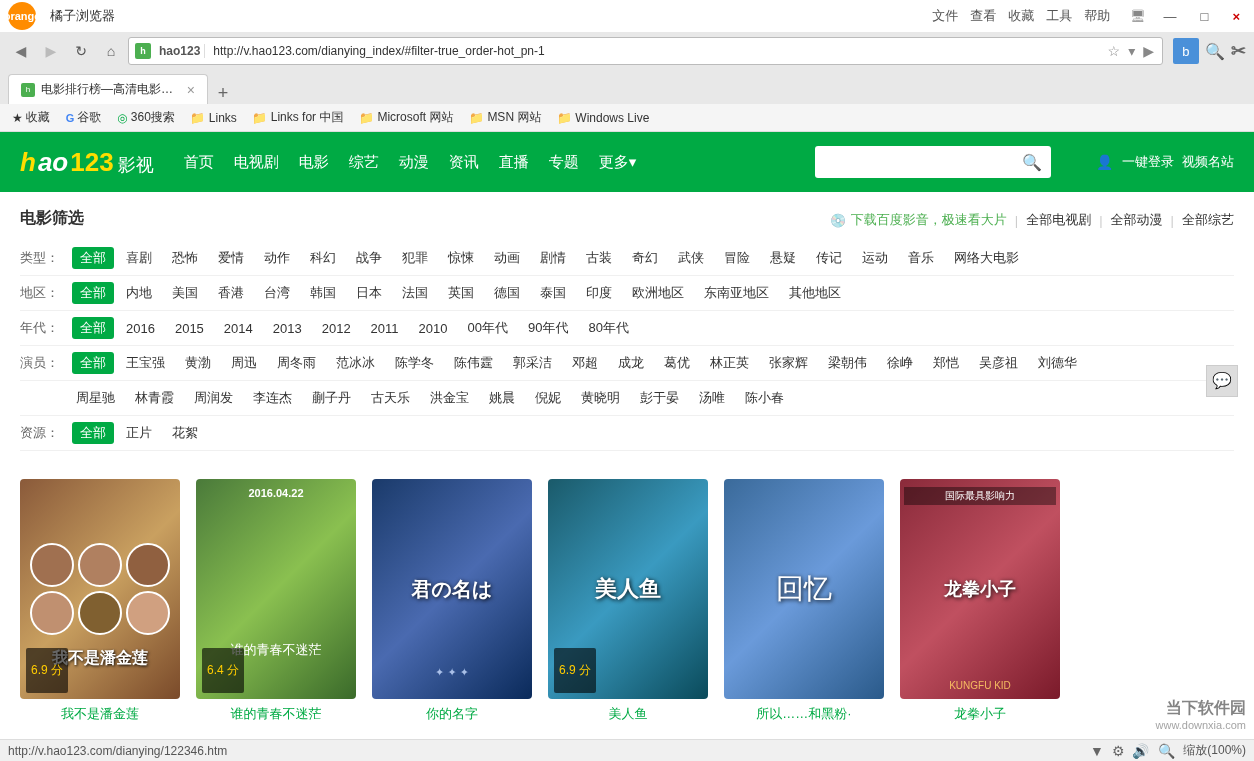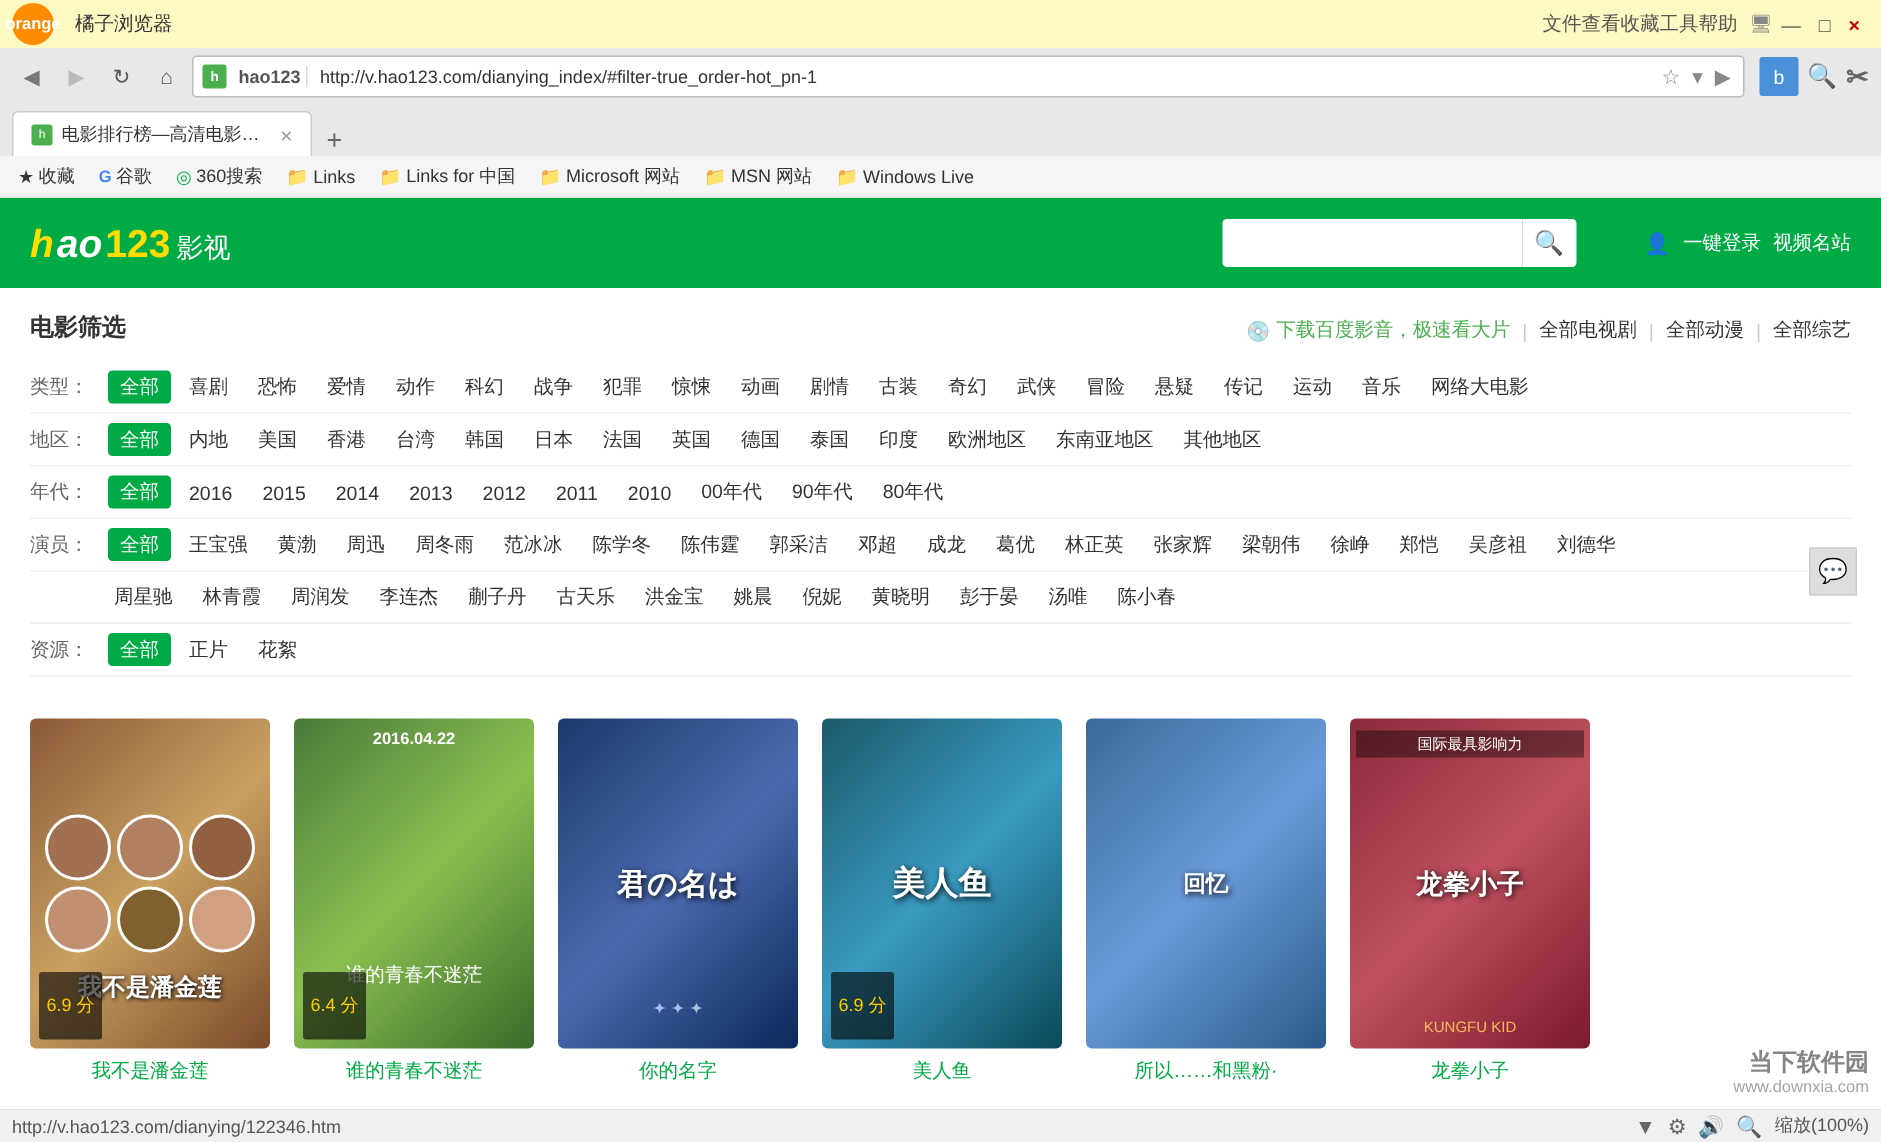--- a/index.html
+++ b/index.html
@@ -1,24 +1,24 @@
 <!DOCTYPE html>
 <html><head>
   <meta charset="utf-8">
   <style>
     * { margin: 0; padding: 0; box-sizing: border-box; }
     body { font-family: "Microsoft YaHei", "SimHei", sans-serif; font-size: 13px; background: #f0f0f0; width: 1254px; height: 761px; overflow: hidden; }
 
     
     .browser-chrome { background: #e8e8e8; width: 100%; }
-    .title-bar { display: flex; align-items: center; padding: 4px 8px; background: #fef9c3; height: 32px; }
+    .title-bar { display: flex; align-items: center; padding: 4px 8px; background: #ffffff; height: 32px; }
     .title-bar-left { display: flex; align-items: center; gap: 6px; }
     .browser-logo { width: 28px; height: 28px; background: #ff8c00; border-radius: 50%; display: flex; align-items: center; justify-content: center; color: white; font-size: 11px; font-weight: bold; }
     .title-text { font-size: 13px; color: #333; margin-left: 8px; }
-    .title-bar-right { margin-left: auto; display: flex; align-items: center; color: #555; font-size: 13px; }
+    .title-bar-right { margin-left: auto; display: flex; align-items: center; gap: 12px; color: #555; font-size: 13px; }
     .title-btn { cursor: pointer; padding: 2px 6px; }
 
     .nav-bar { display: flex; align-items: center; padding: 4px 8px; background: #e8e8e8; height: 38px; gap: 4px; }
     .nav-btn { width: 26px; height: 26px; border-radius: 50%; display: flex; align-items: center; justify-content: center; cursor: pointer; font-size: 14px; color: #555; background: transparent; border: none; }
     .nav-btn.back { color: #777; }
     .address-bar { flex: 1; display: flex; align-items: center; background: white; border: 1px solid #bbb; border-radius: 3px; height: 28px; padding: 0 6px; gap: 4px; }
     .address-favicon { width: 16px; height: 16px; background: #4caf50; border-radius: 2px; display: flex; align-items: center; justify-content: center; color: white; font-size: 9px; font-weight: bold; flex-shrink: 0; }
     .address-domain { color: #555; font-size: 12px; font-weight: bold; padding: 0 4px; border-right: 1px solid #ddd; margin-right: 4px; }
     .address-url { color: #333; font-size: 12px; flex: 1; }
     .addr-btn { font-size: 14px; color: #888; cursor: pointer; padding: 2px; }
@@ -192,20 +192,31 @@
 
 <div class="browser-content">
 
   <div class="site-header">
     <div style="display:flex;align-items:baseline;gap:2px;">
       <span style="color:#ffdd00;font-size:26px;font-weight:bold;font-style:italic;">h</span>
       <span style="color:white;font-size:26px;font-weight:bold;font-style:italic;">ao</span>
       <span style="color:#ffdd00;font-size:26px;font-weight:bold;">123</span>
       <span style="color:white;font-size:18px;font-weight:normal;margin-left:2px;font-family:Liberation Serif, serif;">影视</span>
     </div>
+    <nav class="site-nav">
+      <a class="site-nav-item">首页</a>
+      <a class="site-nav-item">电视剧</a>
+      <a class="site-nav-item">电影</a>
+      <a class="site-nav-item">综艺</a>
+      <a class="site-nav-item">动漫</a>
+      <a class="site-nav-item">资讯</a>
+      <a class="site-nav-item">直播</a>
+      <a class="site-nav-item">专题</a>
+      <a class="site-nav-item">更多▾</a>
+    </nav>
     <div class="site-search">
       <input class="site-search-input" type="text" style="">
       <button class="site-search-btn">🔍</button>
     </div>
     <div class="site-account">
       <span style="font-size:14px;">👤</span>
       <span class="site-account-btn">一键登录</span>
       <span style="cursor:pointer;">视频名站</span>
     </div>
   </div>
@@ -383,21 +394,21 @@
             <div style="color:white;font-size:22px;font-weight:bold;text-shadow:1px 1px 4px black;">美人鱼</div>
           </div>
           <div class="movie-score">6.9 分</div>
         </div>
         <div class="movie-title">美人鱼</div>
       </div>
 
       <div class="movie-card">
         <div class="movie-poster poster-5">
           <div class="poster-overlay">
-            <div style="color:white;font-size:15px;font-weight:bold;text-shadow:1px 1px 4px black;">回忆</div>
+            <div style="color:white;font-size:28px;font-weight:normal;text-shadow:1px 1px 4px black;">回忆</div>
           </div>
         </div>
         <div class="movie-title">所以……和黑粉·</div>
       </div>
 
       <div class="movie-card">
         <div class="movie-poster poster-6">
           <div class="poster-overlay">
             <div style="position:absolute;top:8px;left:4px;right:4px;text-align:center;color:white;font-size:10px;background:rgba(0,0,0,0.4);padding:2px;">国际最具影响力</div>
             <div style="color:white;font-size:18px;font-weight:bold;text-shadow:1px 1px 4px black;text-align:center;">龙拳小子</div>

